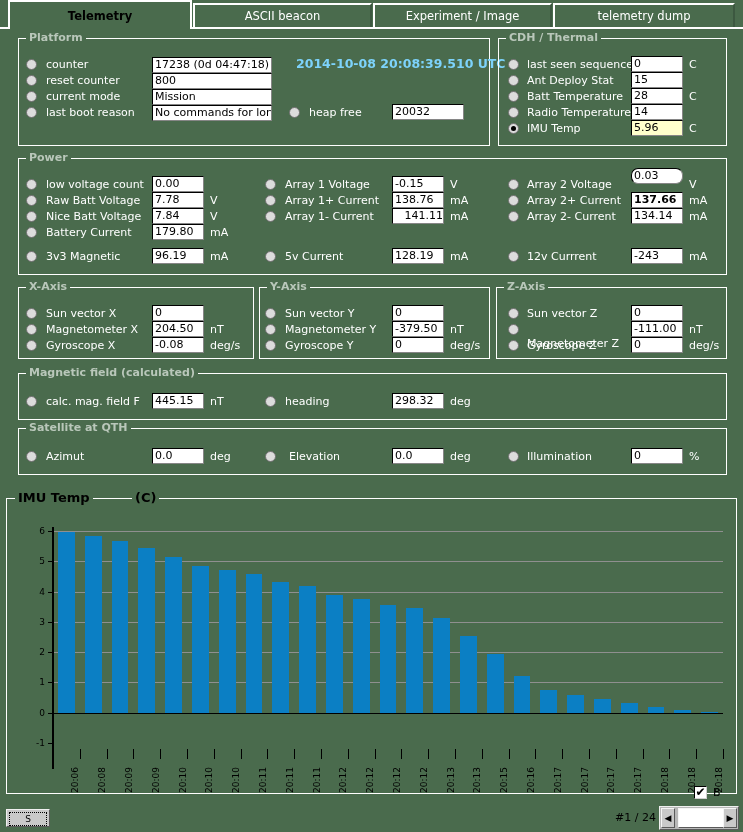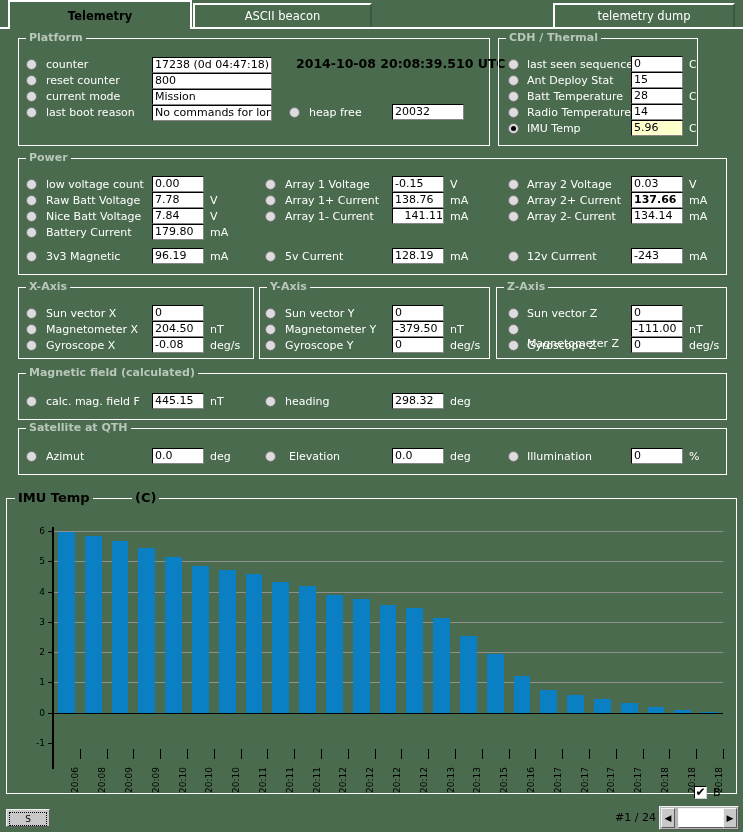--- a/index.html
+++ b/index.html
@@ -57,21 +57,21 @@
   }
   .lbl{position:absolute;white-space:nowrap;color:#ffffff;font-size:11px;line-height:12px;}
   .fld{
     position:absolute;background:#ffffff;color:#000000;
     border:1px solid #000000;border-right-color:#868686;border-bottom-color:#868686;
     box-sizing:border-box;font-size:11px;line-height:14px;
     padding-left:2px;overflow:hidden;white-space:nowrap;height:16px;
   }
   .fld.hl{background:#ffffcc;}
   .unit{position:absolute;color:#ffffff;font-size:11px;white-space:nowrap;}
-  .stamp{position:absolute;color:#000000;font-weight:bold;font-size:12.5px;white-space:nowrap;}
+  .stamp{position:absolute;color:#7dd3fc;font-weight:bold;font-size:12.5px;white-space:nowrap;}
   
   #chartbox{position:absolute;left:6px;top:498px;width:731px;height:296px;}
   #plot{position:absolute;left:46px;top:32px;width:670px;height:212px;}
   .gline{position:absolute;left:0;width:670px;height:1px;background:#8f8f8f;}
   .bar{position:absolute;bottom:0;background:#0b7fc4;}
   .ylab{position:absolute;width:26px;text-align:right;color:#000000;font-size:9px;}
   .ymark{position:absolute;width:6px;height:1px;background:#000000;}
   .xsep{position:absolute;width:1px;background:#000000;}
   .xlab{
     position:absolute;color:#000000;font-size:9px;
@@ -107,20 +107,23 @@
 </head>
 <body>
 
 <div id="tabstrip">
   <div class="tab active" style="left:8px;width:184px;">
     <span>Telemetry</span>
   </div>
   <div class="tab" style="left:193px;width:179px;">
     <span>ASCII beacon</span>
   </div>
+  <div class="tab" style="left:373px;width:179px;">
+    <span>Experiment / Image</span>
+  </div>
   <div class="tab" style="left:553px;width:182px;">
     <span>telemetry dump</span>
   </div>
 </div>
 <div class="tabline"></div>
 
 <div class="group" style="left:18px;top:38px;width:472px;height:108px;">
   <div class="grouptitle">Platform</div>
 </div>
 <div class="radio" style="left:26px;top:59px;"></div>
@@ -137,21 +140,21 @@
 
 <div class="radio" style="left:26px;top:107px;"></div>
 <div class="lbl" style="left:46px;top:107px;">last boot reason</div>
 <div class="fld" style="left:152px;top:105px;width:120px;">No commands for long ti</div>
 
 <div class="stamp" style="left:296px;top:56px;">2014-10-08 20:08:39.510 UTC</div>
 <div class="radio" style="left:289px;top:107px;"></div>
 <div class="lbl" style="left:309px;top:107px;">heap free</div>
 <div class="fld" style="left:392px;top:104px;width:72px;">20032</div>
 
-<div class="group" style="left:498px;top:38px;width:200px;height:108px;">
+<div class="group" style="left:498px;top:38px;width:229px;height:108px;">
   <div class="grouptitle">CDH / Thermal</div>
 </div>
 <div class="radio" style="left:508px;top:59px;"></div>
 <div class="lbl" style="left:527px;top:59px;">last seen sequence</div>
 <div class="fld" style="left:631px;top:56px;width:52px;">0</div>
 <div class="unit" style="left:689px;top:58px;">C</div>
 
 <div class="radio" style="left:508px;top:75px;"></div>
 <div class="lbl" style="left:527px;top:75px;">Ant Deploy Stat</div>
 <div class="fld" style="left:631px;top:72px;width:52px;">15</div>
@@ -206,21 +209,21 @@
 <div class="fld" style="left:392px;top:192px;width:52px;">138.76</div>
 <div class="unit" style="left:450px;top:194px;">mA</div>
 
 <div class="radio" style="left:265px;top:211px;"></div>
 <div class="lbl" style="left:285px;top:211px;">Array 1- Current</div>
 <div class="fld" style="left:392px;top:208px;width:52px;text-align:right;">141.11</div>
 <div class="unit" style="left:450px;top:210px;">mA</div>
 
 <div class="radio" style="left:508px;top:179px;"></div>
 <div class="lbl" style="left:527px;top:179px;">Array 2 Voltage</div>
-<div class="fld" style="left:631px;top:176px;width:52px;">0.03</div>
+<div class="fld" style="left:631px;top:168px;width:52px;border-radius:7px;">0.03</div>
 <div class="unit" style="left:689px;top:178px;">V</div>
 
 <div class="radio" style="left:508px;top:195px;"></div>
 <div class="lbl" style="left:527px;top:195px;">Array 2+ Current</div>
 <div class="fld" style="left:631px;top:192px;width:52px;font-weight:bold;">137.66</div>
 <div class="unit" style="left:689px;top:194px;">mA</div>
 
 <div class="radio" style="left:508px;top:211px;"></div>
 <div class="lbl" style="left:527px;top:211px;">Array 2- Current</div>
 <div class="fld" style="left:631px;top:208px;width:52px;">134.14</div>

